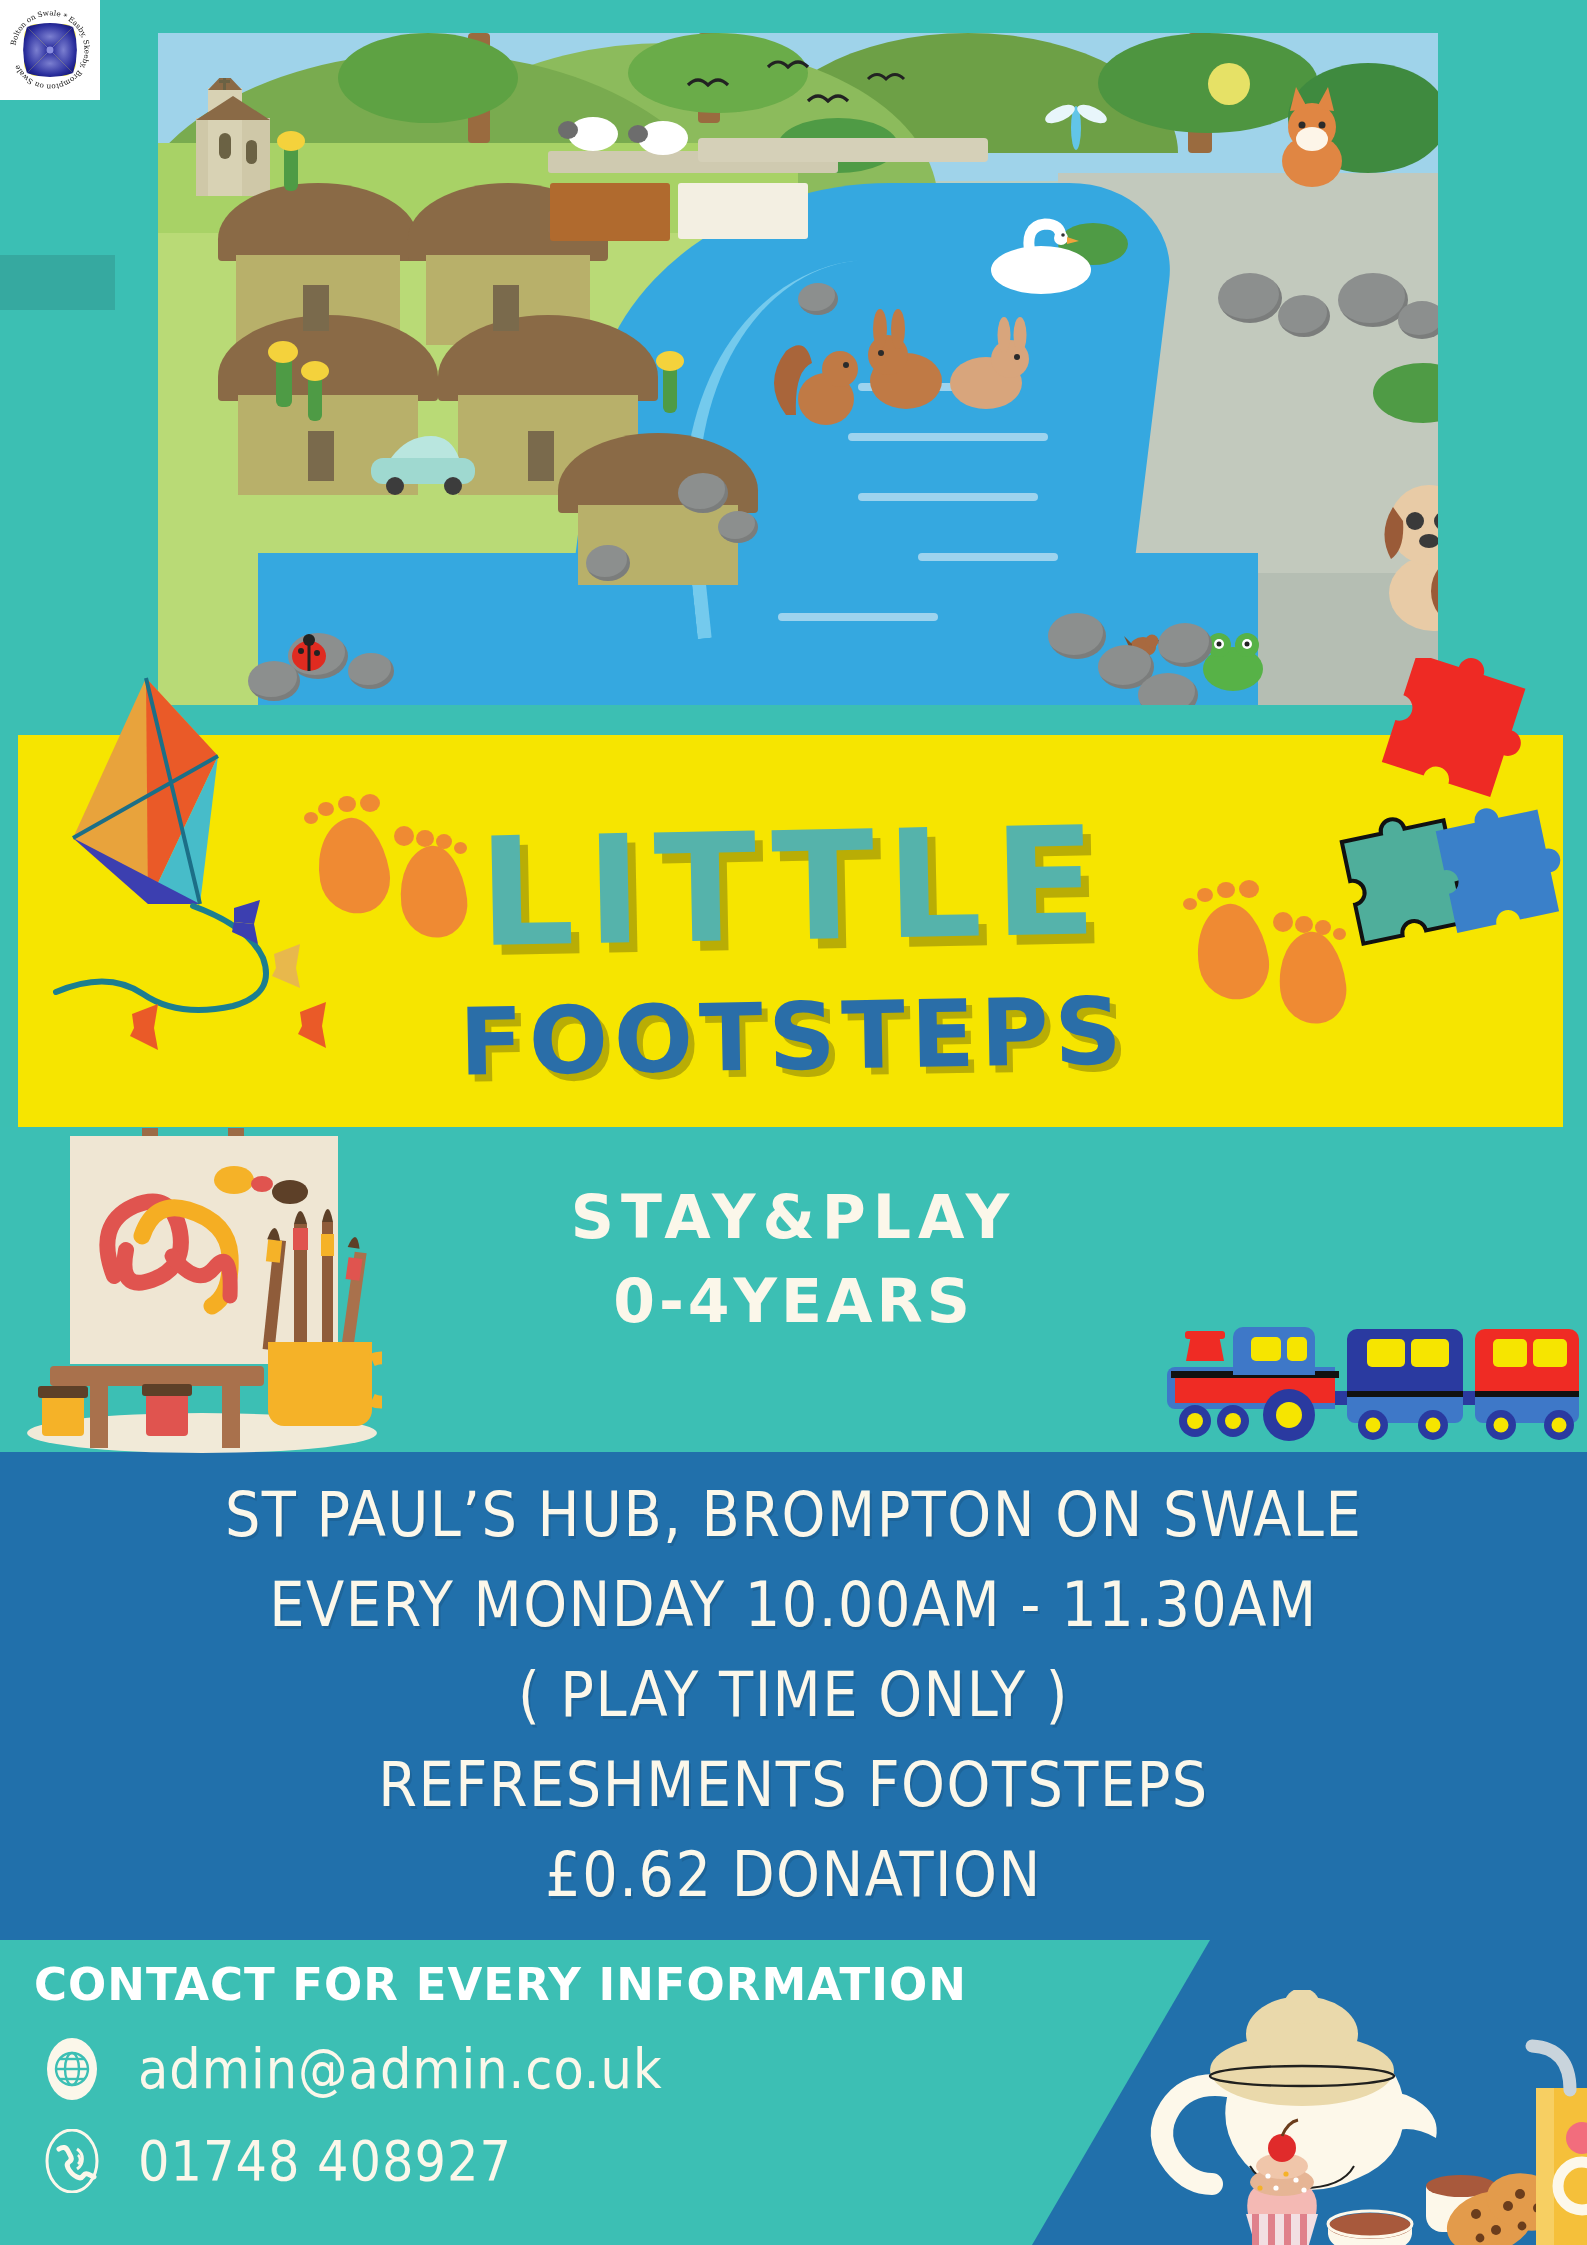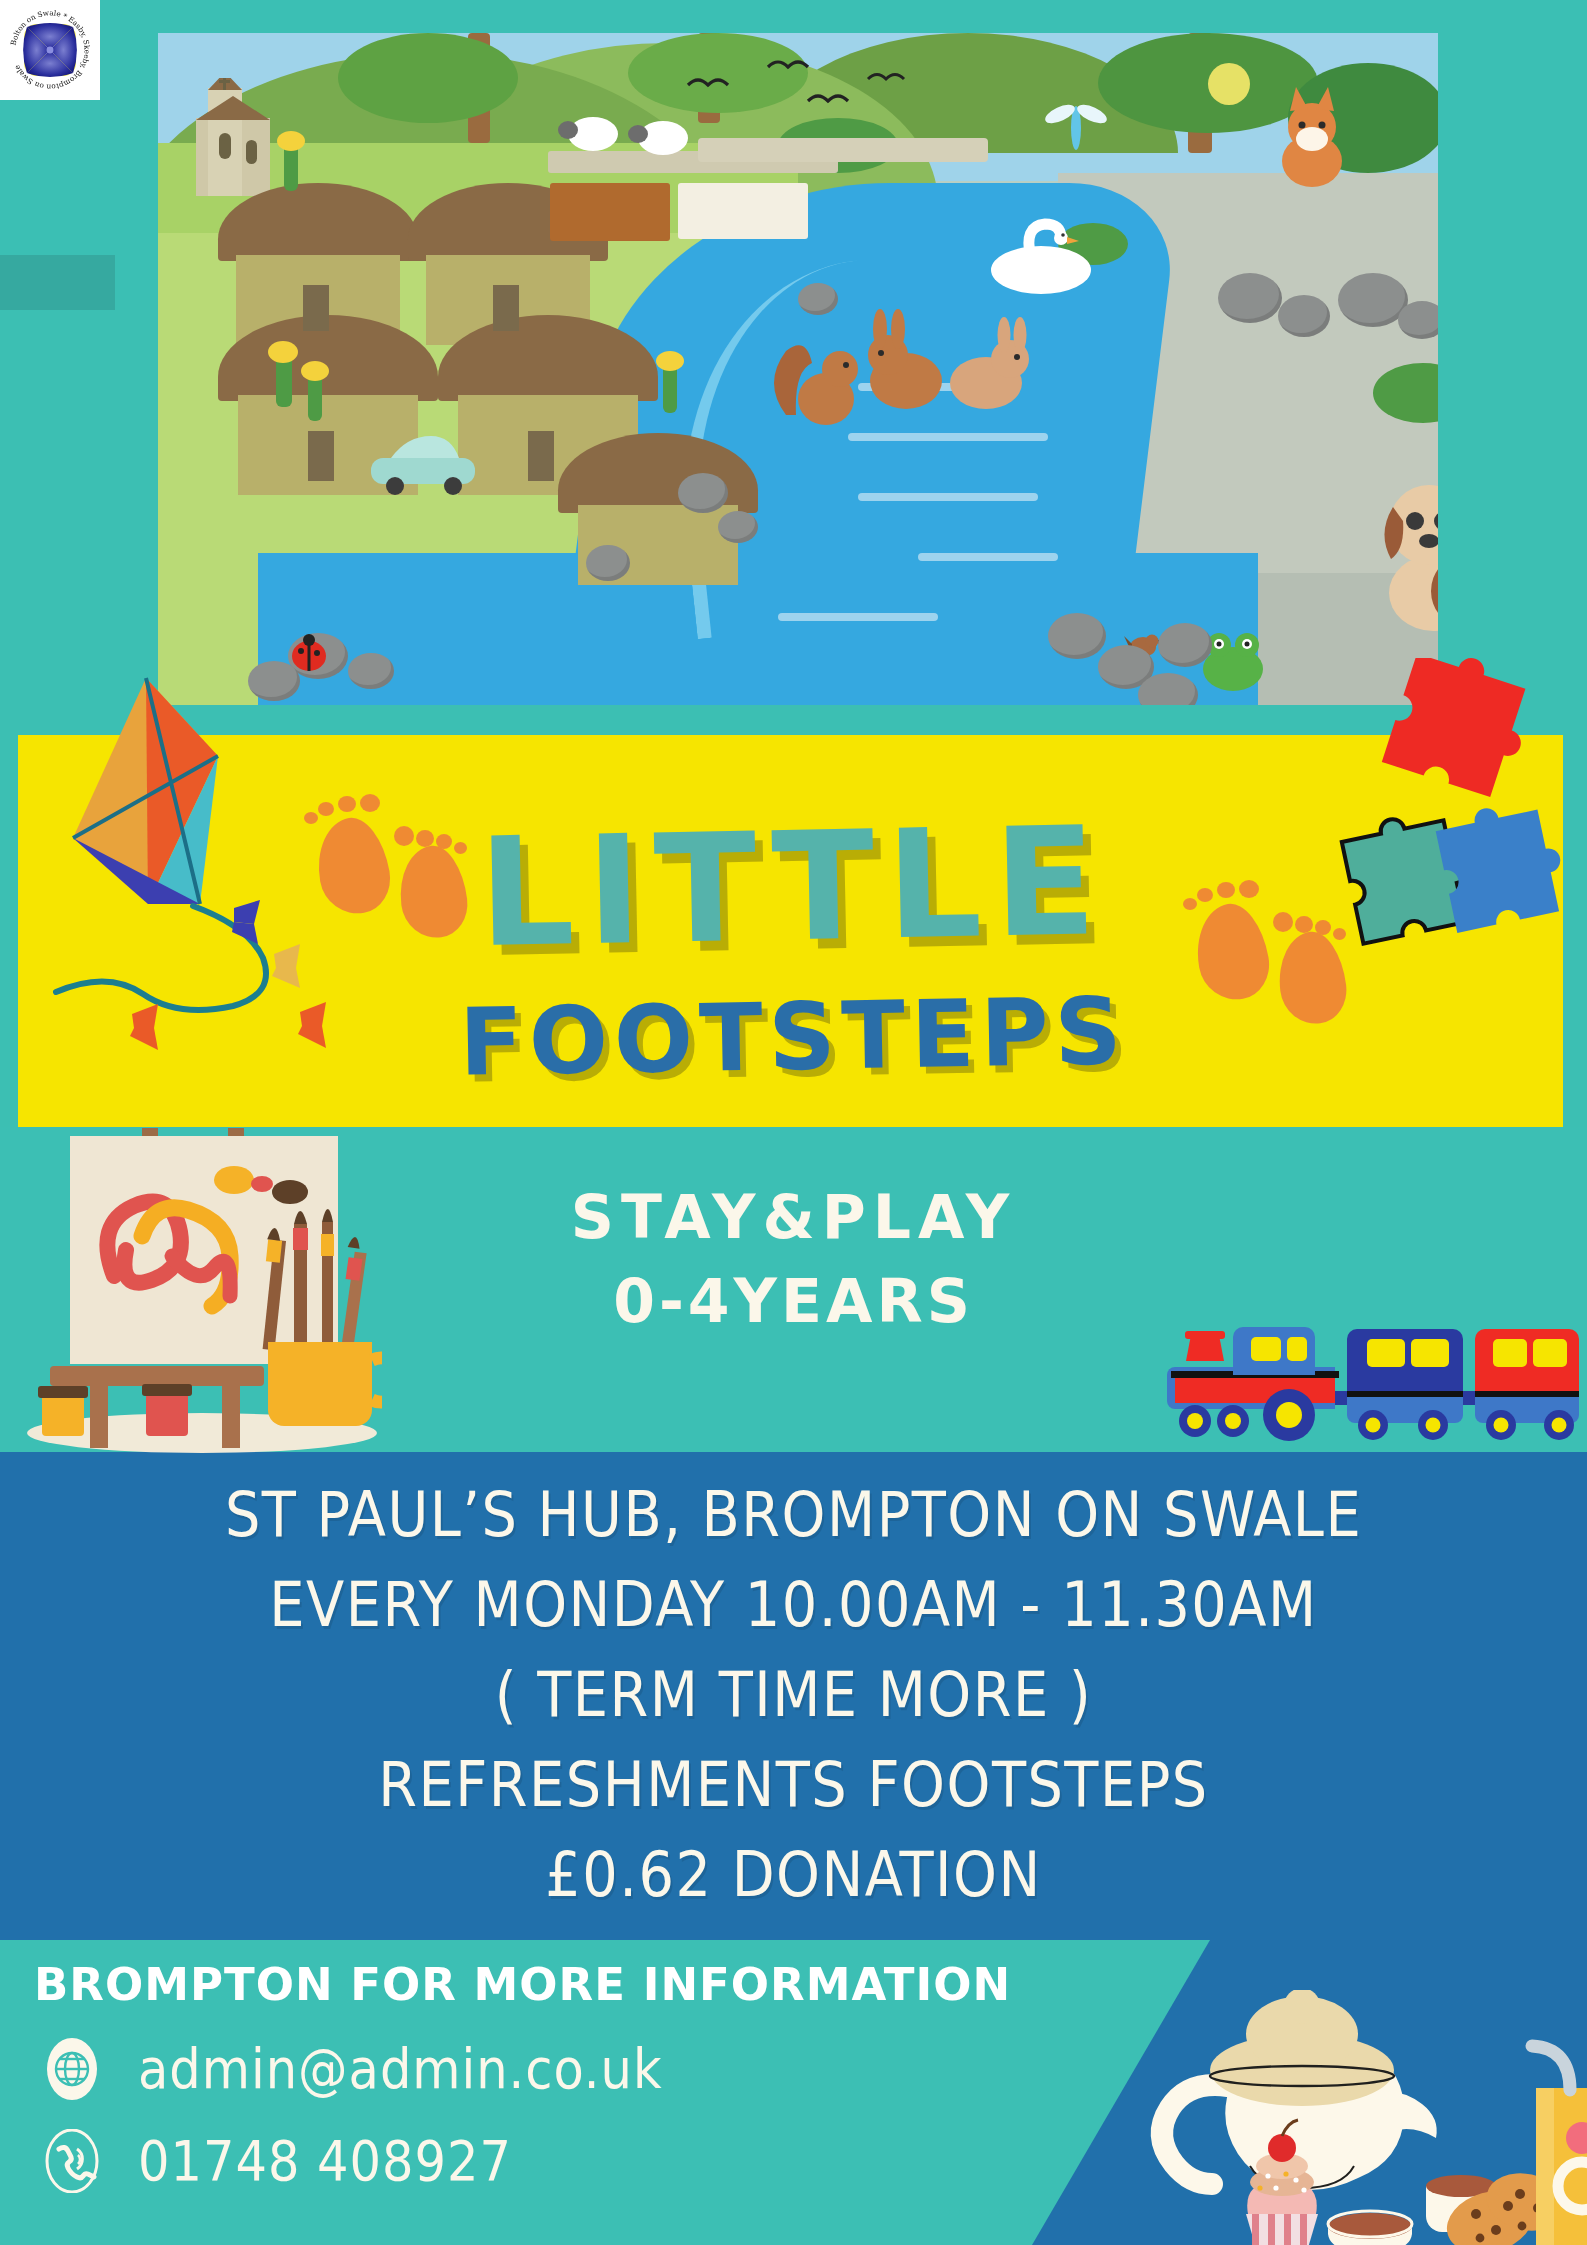--- a/index.html
+++ b/index.html
@@ -528,31 +528,31 @@
     <circle cx="346" cy="120" r="15" fill="#2a3aa0"></circle>
       <circle cx="346" cy="120" r="7.5" fill="#f6e500"></circle>
     <circle cx="404" cy="120" r="15" fill="#2a3aa0"></circle>
       <circle cx="404" cy="120" r="7.5" fill="#f6e500"></circle>
   </svg>
 
   <div class="blue-band"></div>
   <div class="details">
     <div>ST PAUL’S HUB, BROMPTON ON SWALE</div>
     <div>EVERY MONDAY 10.00AM - 11.30AM</div>
-    <div>( TERM TIME MORE )</div>
+    <div>( PLAY TIME ONLY )</div>
     <div>REFRESHMENTS FOOTSTEPS</div>
     <div>£0.62 DONATION</div>
   </div>
 
   <div class="footer">
     <div class="footer-wedge"></div>
   </div>
 
   <div class="footer-inner">
-    <div class="contact-head">BROMPTON FOR MORE INFORMATION</div>
+    <div class="contact-head">CONTACT FOR EVERY INFORMATION</div>
 
     <div class="contact-row" style="left:44px;top:96px;">
       <span class="ico">
         <svg width="54" height="64" viewBox="0 0 54 64">
           <ellipse cx="27" cy="32" rx="25" ry="31" fill="#fbf7ea"></ellipse>
           <g stroke="#3cbfb4" stroke-width="2.4" fill="none">
             <circle cx="27" cy="32" r="16"></circle>
             <ellipse cx="27" cy="32" rx="7" ry="16"></ellipse>
             <line x1="11" y1="32" x2="43" y2="32"></line>
             <line x1="14" y1="22" x2="40" y2="22"></line>

